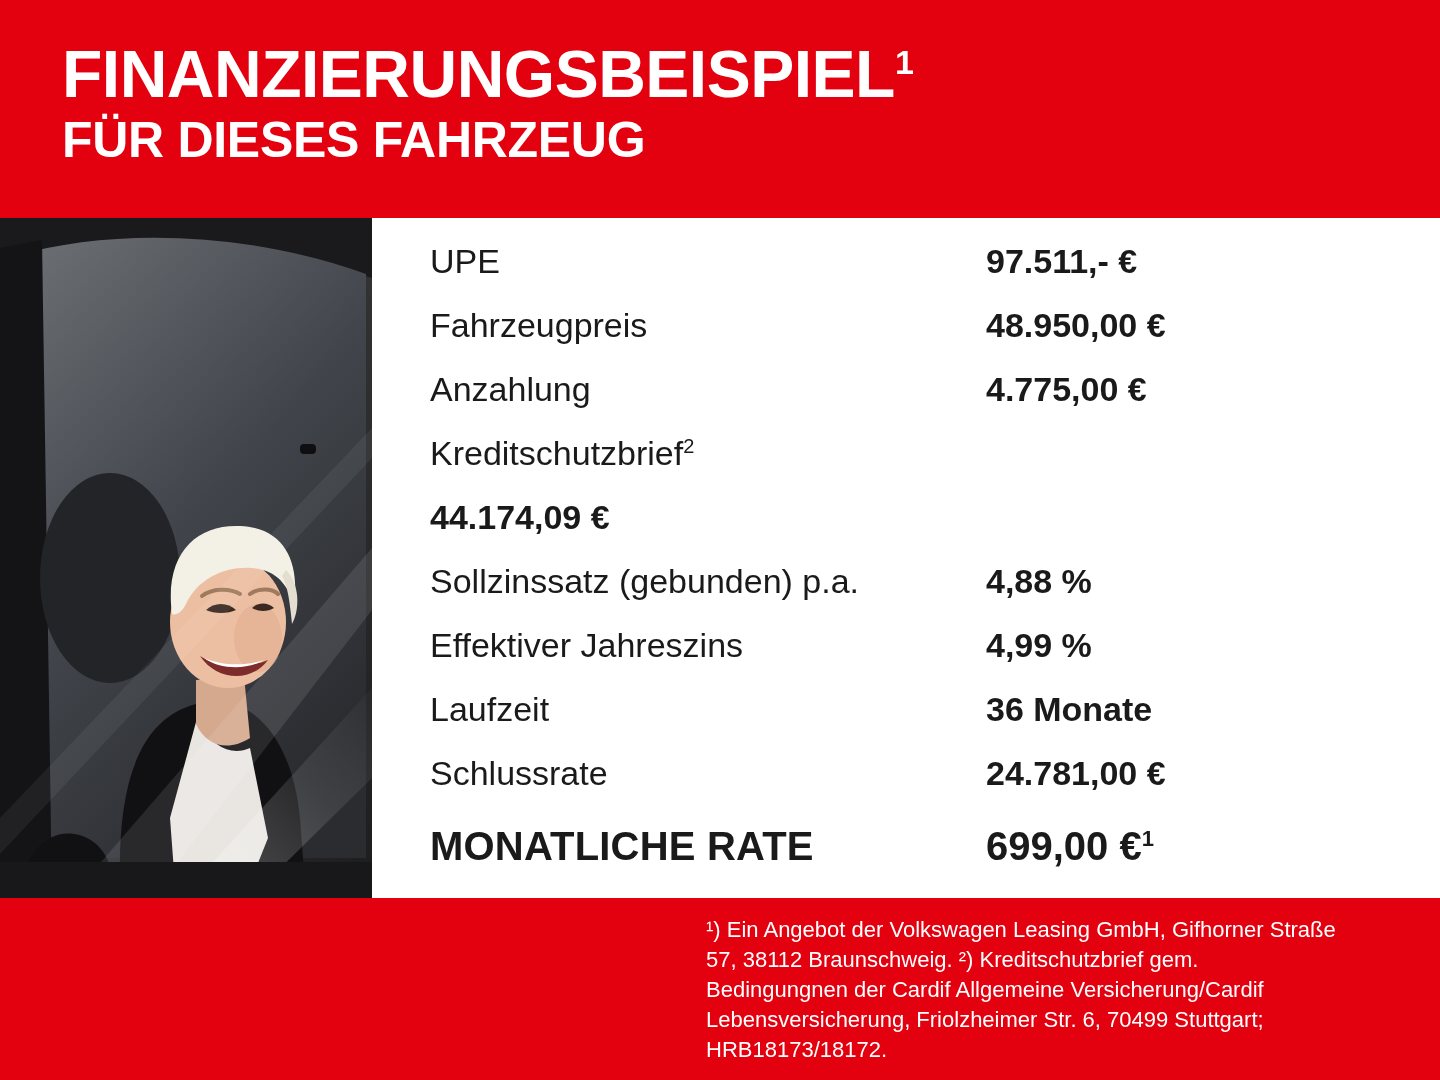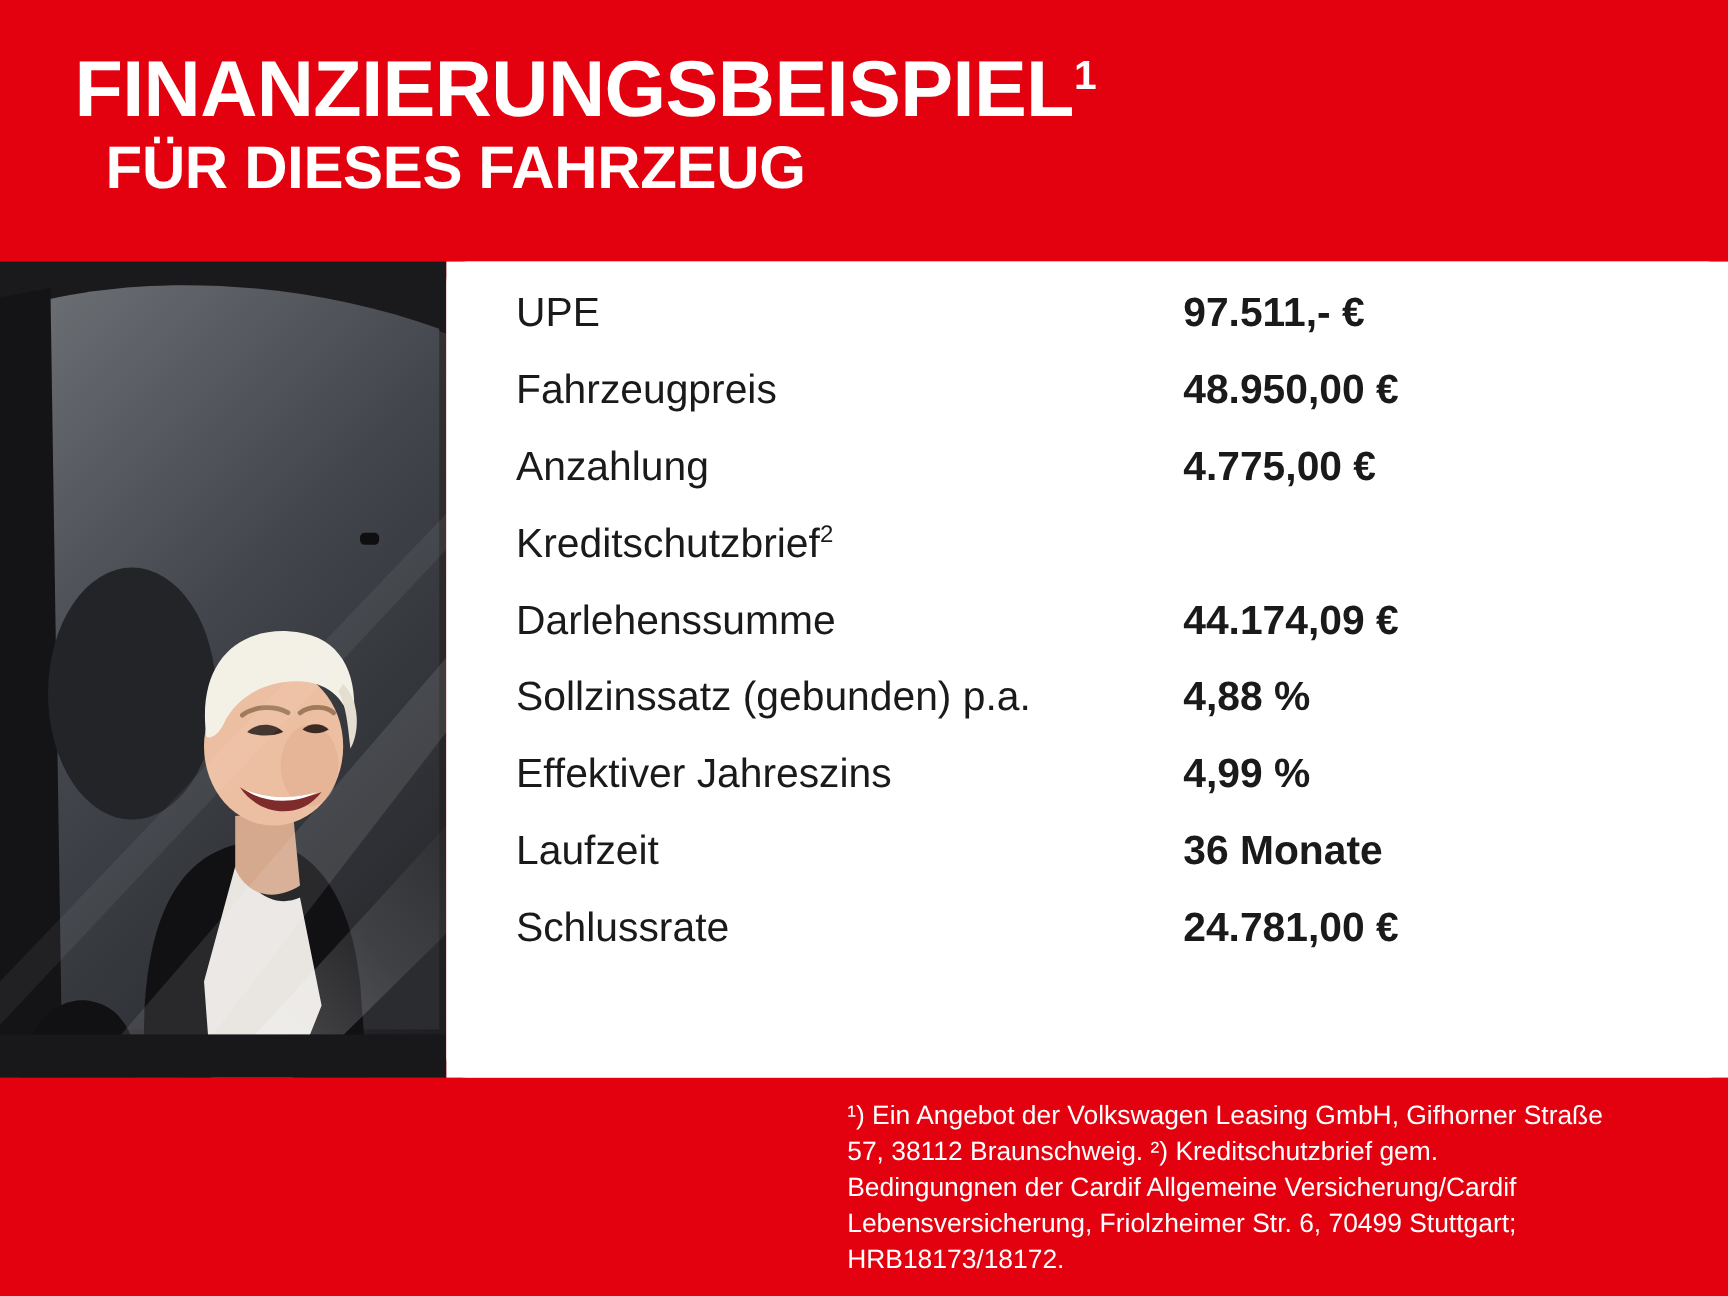--- a/index.html
+++ b/index.html
@@ -45,21 +45,20 @@
     line-height: 0;
   }
   .header .line2 {
     color: #ffffff;
     font-weight: bold;
     font-size: 50px;
     line-height: 56px;
     letter-spacing: -0.3px;
     margin-top: 2px;
     white-space: nowrap;
-    margin-left: 26px;
   }
 
   
   .photo {
     position: absolute;
     left: 0;
     top: 218px;
     width: 372px;
     height: 680px;
     overflow: hidden;
@@ -80,21 +79,20 @@
     background: #ffffff;
     box-sizing: border-box;
   }
   .panel-inner {
     position: absolute;
     left: 0;
     top: 0;
     width: 1068px;
     height: 680px;
     background: #ffffff;
-    border-radius: 17px;
   }
   .rows {
     position: absolute;
     left: 58px;
     top: 24px;
     width: 960px;
   }
   .row {
     display: flex;
     align-items: baseline;
@@ -246,21 +244,20 @@
           <div class="label">Anzahlung</div>
           <div class="value">4.775,00 €</div>
         </div>
 
         <div class="row">
           <div class="label"><span>Kreditschutzbrief</span><sup>2</sup></div>
           <div class="value"></div>
         </div>
 
         <div class="row">
-          <div class="label">Darlehenssumme</div>
           <div class="value">44.174,09 €</div>
         </div>
 
         <div class="row">
           <div class="label">Sollzinssatz (gebunden) p.a.</div>
           <div class="value">4,88 %</div>
         </div>
 
         <div class="row">
           <div class="label">Effektiver Jahreszins</div>
@@ -270,20 +267,24 @@
         <div class="row">
           <div class="label">Laufzeit</div>
           <div class="value">36 Monate</div>
         </div>
 
         <div class="row">
           <div class="label">Schlussrate</div>
           <div class="value">24.781,00 €</div>
         </div>
 
+        <div class="row total">
+          <div class="label">MONATLICHE RATE</div>
+          <div class="value"><span>699,00 €</span><sup>1</sup></div>
+        </div>
 
       </div>
     </div>
   </div>
 
   <div class="footnote">¹) Ein Angebot der Volkswagen Leasing GmbH, Gifhorner Straße 57, 38112 Braunschweig. ²) Kreditschutzbrief gem. Bedingungnen der Cardif Allgemeine Versicherung/Cardif Lebensversicherung, Friolzheimer Str. 6, 70499 Stuttgart; HRB18173/18172.</div>
 
 </div>
 
 </body></html>

